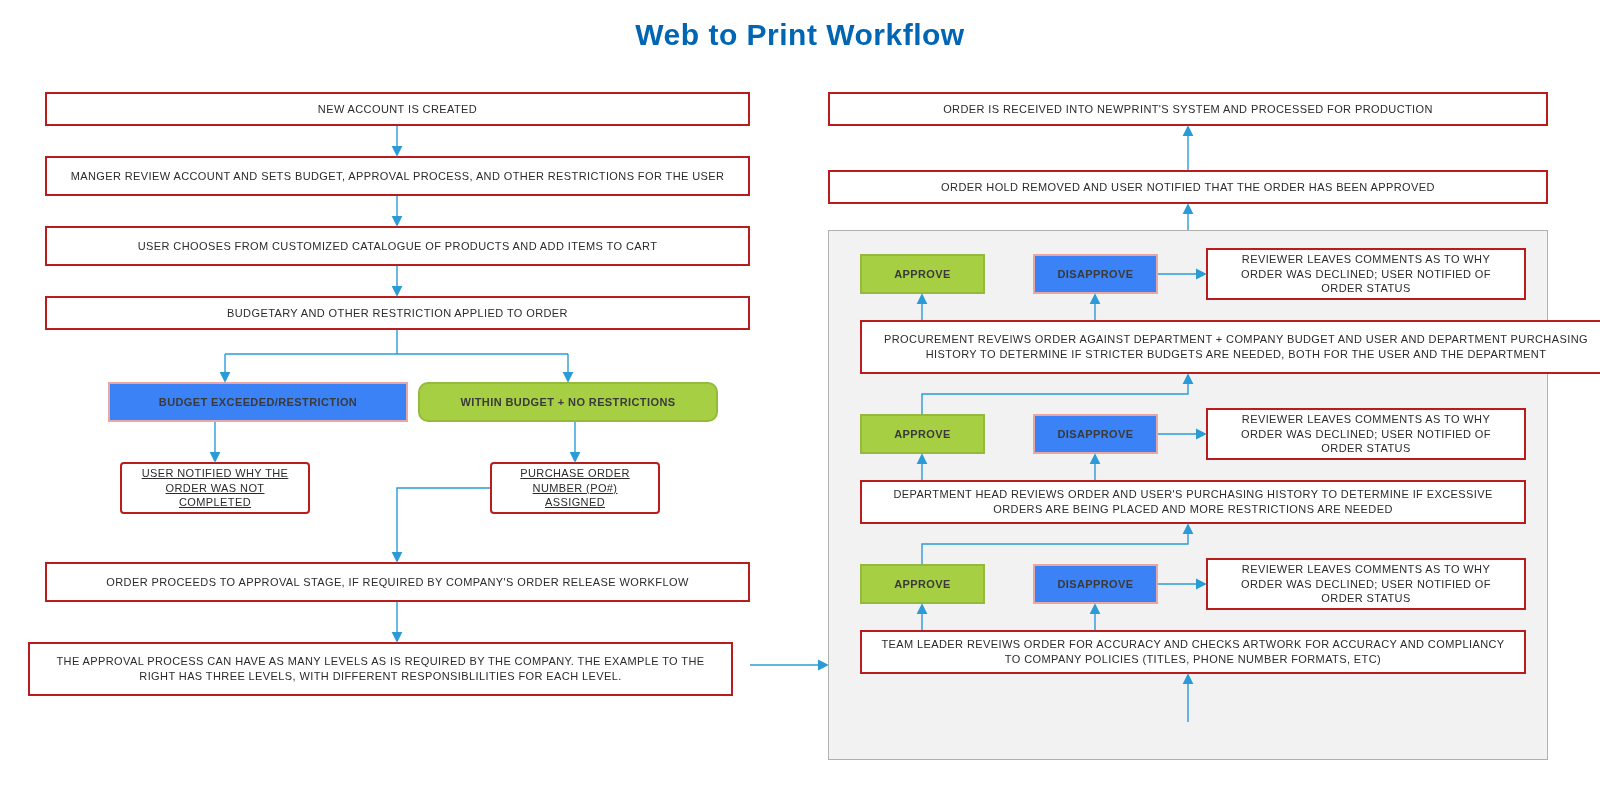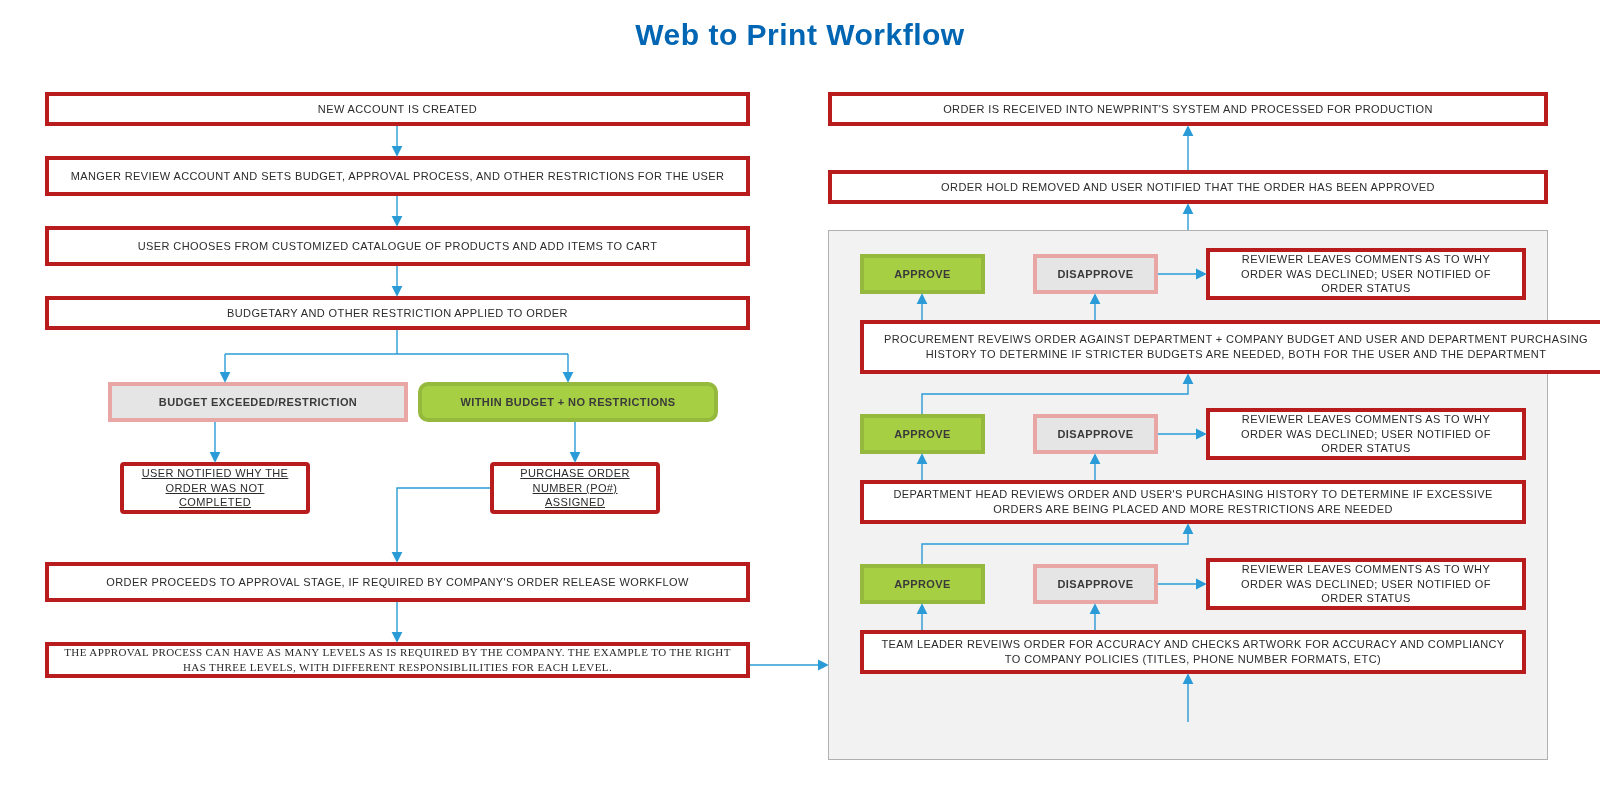--- a/index.html
+++ b/index.html
@@ -19,34 +19,34 @@
     padding: 18px 0 10px 0;
     letter-spacing: 0.5px;
   }
   .canvas {
     position: relative;
     width: 100%;
     height: 730px;
   }
   .box {
     position: absolute;
-    border: 4px solid #b91c1c;
+    border: 2px solid #b91c1c;
     background: #ffffff;
     color: #2b2b2b;
     font-size: 11px;
     letter-spacing: 0.4px;
     text-align: center;
     display: flex;
     align-items: center;
     justify-content: center;
     padding: 6px 12px;
     line-height: 1.35;
   }
   .rounded { border-radius: 4px; text-decoration: underline; }
-  .red-box { background: #e5e5e5; border-color: #e8a7a5; font-weight: 700; color: #3a3a3a; }
+  .red-box { background: #3b82f6; border-color: #e8a7a5; font-weight: 700; color: #3a3a3a; }
   .green-box { background: #a7cf44; border-color: #94b93d; font-weight: 700; color: #3a3a3a; }
   .panel {
     position: absolute;
     background: #f3f2f2;
     border: 1px solid #b0b0b0;
   }
   svg.arrows {
     position: absolute;
     left: 0; top: 0;
     width: 1600px;
@@ -68,21 +68,21 @@
   <div class="box" style="left:45px;top:164px;width:705px;height:40px;">USER CHOOSES FROM CUSTOMIZED CATALOGUE OF PRODUCTS AND ADD ITEMS TO CART</div>
   <div class="box" style="left:45px;top:234px;width:705px;height:34px;">BUDGETARY AND OTHER RESTRICTION APPLIED TO ORDER</div>
 
   <div class="box red-box" style="left:80px;top:320px;width:300px;height:40px;margin-left:28px;">BUDGET EXCEEDED/RESTRICTION</div>
   <div class="box green-box" style="left:418px;top:320px;width:300px;height:40px;border-radius:10px;">WITHIN BUDGET + NO RESTRICTIONS</div>
 
   <div class="box rounded" style="left:120px;top:400px;width:190px;height:52px;">USER NOTIFIED WHY THE ORDER WAS NOT COMPLETED</div>
   <div class="box rounded" style="left:490px;top:400px;width:170px;height:52px;">PURCHASE ORDER NUMBER (PO#) ASSIGNED</div>
 
   <div class="box" style="left:45px;top:500px;width:705px;height:40px;">ORDER PROCEEDS TO APPROVAL STAGE, IF REQUIRED BY COMPANY'S ORDER RELEASE WORKFLOW</div>
-  <div class="box" style="left:45px;top:580px;width:705px;height:36px;font-family:Liberation Serif, serif;">THE APPROVAL PROCESS CAN HAVE AS MANY LEVELS AS IS REQUIRED BY THE COMPANY. THE EXAMPLE TO THE RIGHT HAS THREE LEVELS, WITH DIFFERENT RESPONSIBLILITIES FOR EACH LEVEL.</div>
+  <div class="box" style="left:28px;top:580px;width:705px;height:54px;">THE APPROVAL PROCESS CAN HAVE AS MANY LEVELS AS IS REQUIRED BY THE COMPANY. THE EXAMPLE TO THE RIGHT HAS THREE LEVELS, WITH DIFFERENT RESPONSIBLILITIES FOR EACH LEVEL.</div>
 
   <div class="box" style="left:828px;top:30px;width:720px;height:34px;">ORDER IS RECEIVED INTO NEWPRINT'S SYSTEM AND PROCESSED FOR PRODUCTION</div>
   <div class="box" style="left:828px;top:108px;width:720px;height:34px;">ORDER HOLD REMOVED AND USER NOTIFIED THAT THE ORDER HAS BEEN APPROVED</div>
 
   <div class="panel" style="left:828px;top:168px;width:720px;height:530px;"></div>
 
   <div class="box green-box" style="left:860px;top:192px;width:125px;height:40px;">APPROVE</div>
   <div class="box red-box" style="left:1033px;top:192px;width:125px;height:40px;">DISAPPROVE</div>
   <div class="box" style="left:1206px;top:186px;width:320px;height:52px;">REVIEWER LEAVES COMMENTS AS TO WHY ORDER WAS DECLINED; USER NOTIFIED OF ORDER STATUS</div>
   <div class="box" style="left:860px;top:258px;width:752px;height:54px;">PROCUREMENT REVEIWS ORDER AGAINST DEPARTMENT + COMPANY BUDGET AND USER AND DEPARTMENT PURCHASING HISTORY TO DETERMINE IF STRICTER BUDGETS ARE NEEDED, BOTH FOR THE USER AND THE DEPARTMENT</div>

